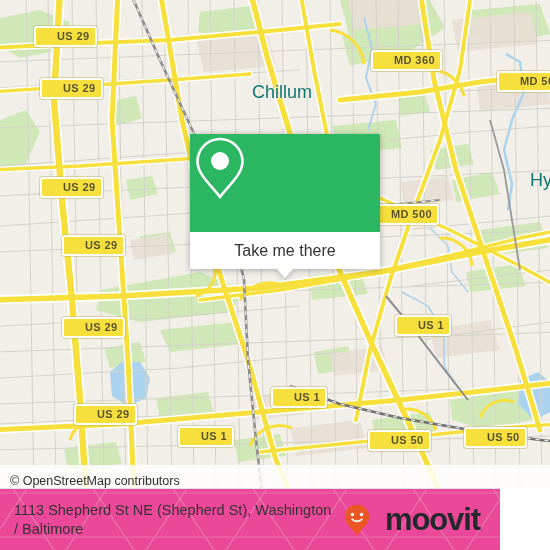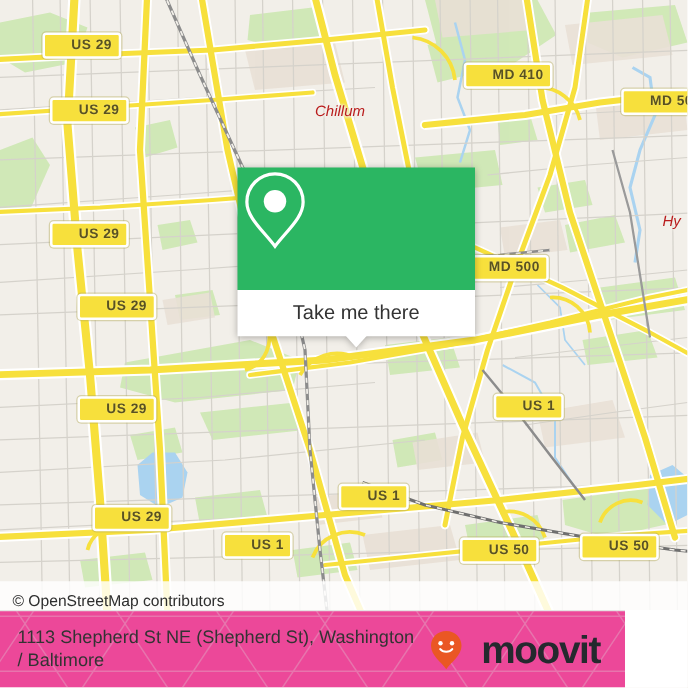--- a/index.html
+++ b/index.html
@@ -33,26 +33,25 @@
     line-height: 14px;
     padding: 1px 5px 2px 21px;
     white-space: nowrap;
     text-shadow: 0 0 1px rgba(255,255,255,.4);
     box-shadow: 0 0 0 1px rgba(180,170,90,.45);
   }
 
   
   .place {
     position: absolute;
-    color: #b91c1c;
-    font-size: 12px;
+    color: #0f766e;
+    font-size: 18px;
     white-space: nowrap;
     text-shadow: 1px 0 2px #f2efe9, -1px 0 2px #f2efe9,
                  0 1px 2px #f2efe9, 0 -1px 2px #f2efe9;
-    font-style: italic;
   }
 
   
   #callout {
     position: absolute;
     left: 190px; top: 134px;
     width: 190px;
     filter: drop-shadow(0 1px 3px rgba(0,0,0,.30));
   }
   #callout-top {
@@ -311,21 +310,21 @@
     <div class="shield" style="left:40px;top:78px">US 29</div>
     <div class="shield" style="left:40px;top:177px">US 29</div>
     <div class="shield" style="left:62px;top:235px">US 29</div>
     <div class="shield" style="left:62px;top:317px">US 29</div>
     <div class="shield" style="left:74px;top:404px">US 29</div>
     <div class="shield" style="left:178px;top:426px">US 1</div>
     <div class="shield" style="left:271px;top:387px">US 1</div>
     <div class="shield" style="left:395px;top:315px">US 1</div>
     <div class="shield" style="left:368px;top:430px">US 50</div>
     <div class="shield" style="left:464px;top:427px">US 50</div>
-    <div class="shield" style="left:371px;top:50px">MD 410</div>
+    <div class="shield" style="left:371px;top:50px">MD 360</div>
     <div class="shield" style="left:368px;top:204px">MD 500</div>
     <div class="shield" style="left:497px;top:71px">MD 500</div>
 
     <div id="callout">
       <div id="callout-top">
         <svg width="60" height="68" viewBox="0 0 60 68">
           <path d="M30 5 C17.6 5 7.5 15.1 7.5 27.5 C7.5 40 20 50 30 63
                    C40 50 52.5 40 52.5 27.5 C52.5 15.1 42.4 5 30 5 Z" fill="none" stroke="#ffffff" stroke-width="2.6"></path>
           <circle cx="30" cy="27" r="9" fill="#ffffff"></circle>
         </svg>

